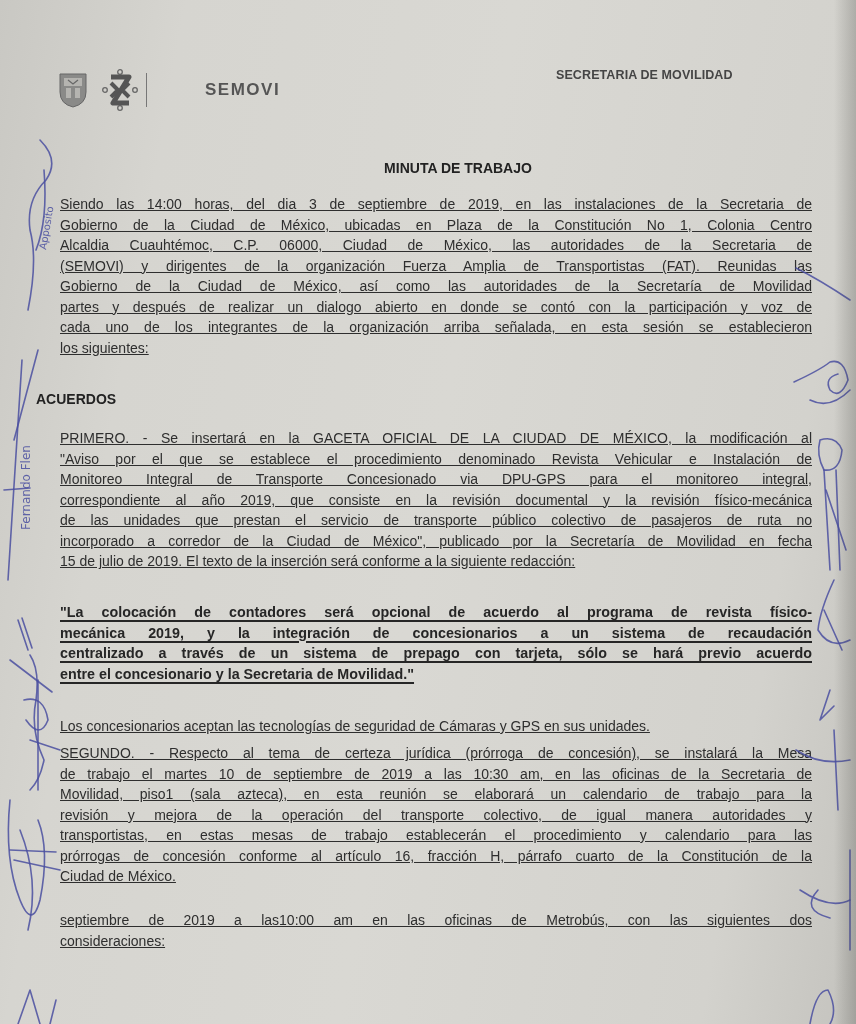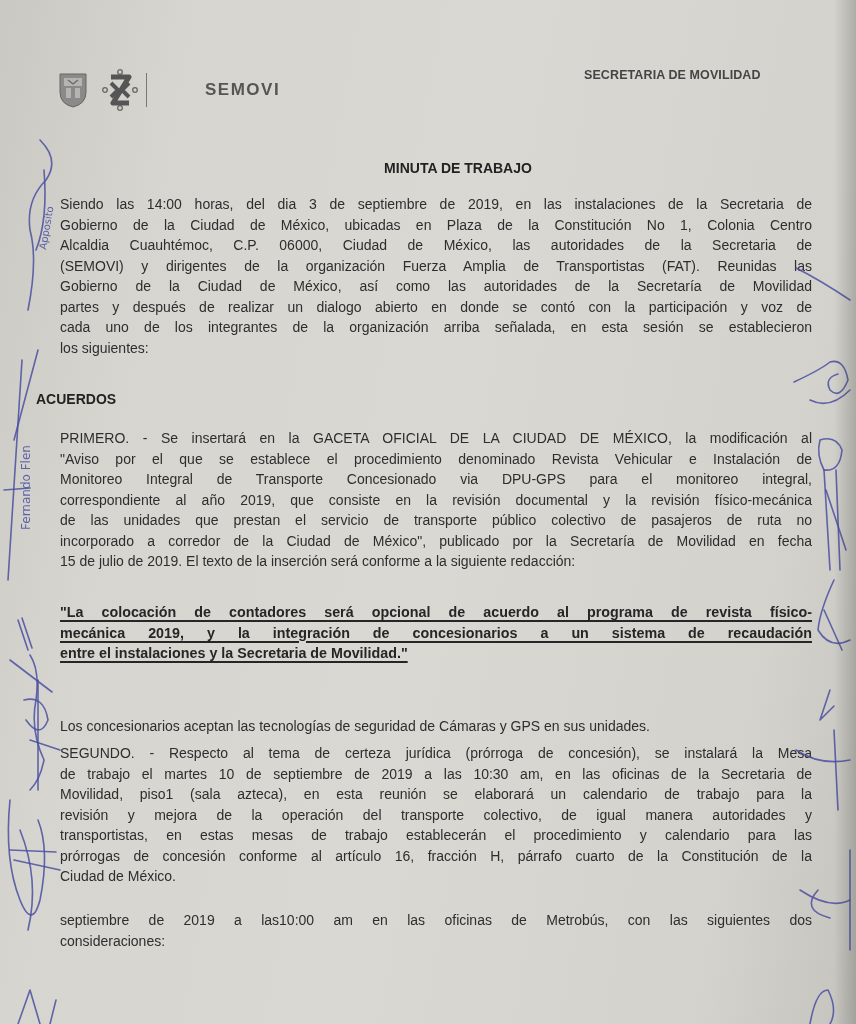--- a/index.html
+++ b/index.html
@@ -50,21 +50,21 @@
     }
     .semovi-text {
       font-size: 17px;
       letter-spacing: 1.5px;
       color: #555;
       font-weight: bold;
       margin-left: 48px;
     }
     .secretaria {
       position: absolute;
-      left: 584px; top: 68px;
+      left: 556px; top: 68px;
       font-size: 12.5px;
       font-weight: bold;
       color: #454545;
       letter-spacing: 0.1px;
     }
     .title {
       position: absolute;
       left: 0; width: 856px;
       top: 160px;
       text-align: center;
@@ -94,20 +94,21 @@
       line-height: 20.5px;
       text-align: justify;
       text-align-last: left;
       color: #2e2e2e;
     }
     .para .line {
       display: block;
       text-align: justify;
       text-align-last: justify;
       white-space: nowrap;
+      text-decoration: underline;
     }
     .para .line.last {
       text-align-last: left;
     }
     .quote {
       position: absolute;
       left: 60px;
       width: 752px;
       font-size: 14.3px;
       font-weight: bold;
@@ -193,21 +194,22 @@
     <span class="line">Monitoreo Integral de Transporte Concesionado via DPU-GPS para el monitoreo integral,</span>
     <span class="line">correspondiente al año 2019, que consiste en la revisión documental y la revisión físico-mecánica</span>
     <span class="line">de las unidades que prestan el servicio de transporte público colectivo de pasajeros de ruta no</span>
     <span class="line">incorporado a corredor de la Ciudad de México", publicado por la Secretaría de Movilidad en fecha</span>
     <span class="line last">15 de julio de 2019. El texto de la inserción será conforme a la siguiente redacción:</span>
   </div>
 
   <div class="quote" style="top:602px;">
     <span class="line">"La colocación de contadores será opcional de acuerdo al programa de revista físico-</span>
     <span class="line">mecánica 2019, y la integración de concesionarios a un sistema de recaudación</span>
-    <span class="line last">entre el instalaciones y la Secretaria de Movilidad."</span>
+    <span class="line">centralizado a través de un sistema de prepago con tarjeta, sólo se hará previo acuerdo</span>
+    <span class="line last">entre el concesionario y la Secretaria de Movilidad."</span>
   </div>
 
   <div class="para" style="top:708px;margin-top:8px;">
     <span class="line last">Los concesionarios aceptan las tecnologías de seguridad de Cámaras y GPS en sus unidades.</span>
   </div>
 
   <div class="para" style="top:743px;">
     <span class="line">SEGUNDO. - Respecto al tema de certeza jurídica (prórroga de concesión), se instalará la Mesa</span>
     <span class="line">de trabajo el martes 10 de septiembre de 2019 a las 10:30 am, en las oficinas de la Secretaria de</span>
     <span class="line">Movilidad, piso1 (sala azteca), en esta reunión se elaborará un calendario de trabajo para la</span>

